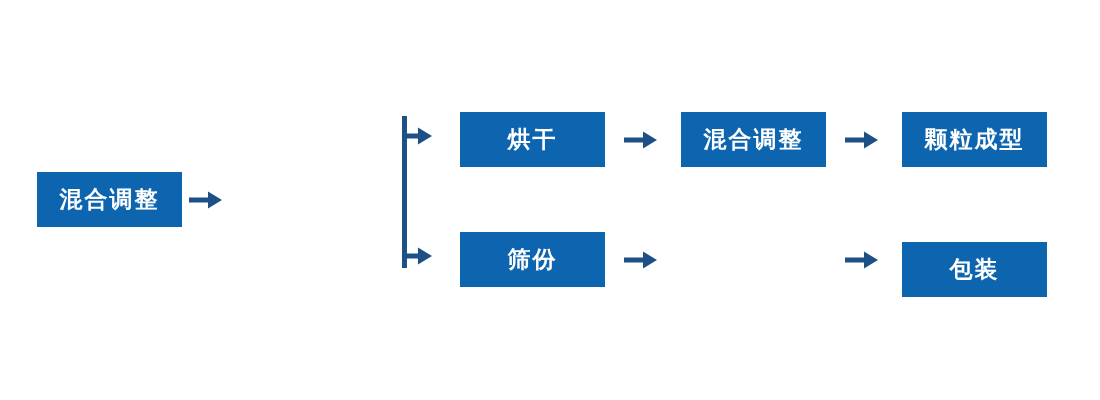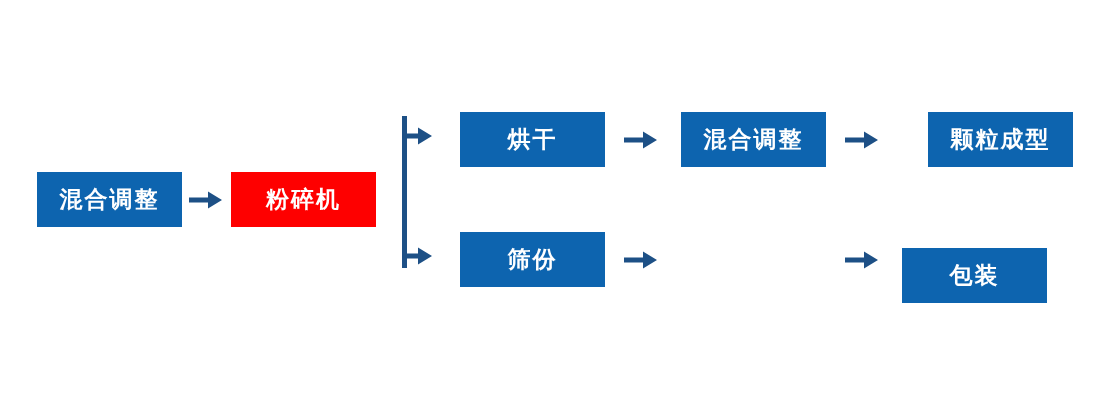--- a/index.html
+++ b/index.html
@@ -47,48 +47,47 @@
 <body>
 
 <div class="canvas">
 
   <div class="box blue" style="left:37px; top:172px;">混合调整</div>
 
   <svg class="arrow" style="left:189px; top:188px;" viewBox="0 0 34 24">
     <path class="fill-connector" d="M0 9.5 H19 V3.5 L33 12 L19 20.5 V14.5 H0 Z"></path>
   </svg>
 
-  <div class="box red" style="left:231px; top:172px;">粉碎机</div>
 
   <svg class="branch" style="left:398px; top:112px;" viewBox="0 0 40 162">
     <path class="fill-connector" d="M4 4 h5 v152 h-5 z"></path>
     <path class="fill-connector" d="M9 21.5 h11 v-6 l14 8.5 l-14 8.5 v-6 h-11 z"></path>
     <path class="fill-connector" d="M9 141.5 h11 v-6 l14 8.5 l-14 8.5 v-6 h-11 z"></path>
   </svg>
 
   <div class="box blue" style="left:460px; top:112px;">烘干</div>
 
   <svg class="arrow" style="left:624px; top:128px;" viewBox="0 0 34 24">
     <path class="fill-connector" d="M0 9.5 H19 V3.5 L33 12 L19 20.5 V14.5 H0 Z"></path>
   </svg>
 
   <div class="box blue" style="left:681px; top:112px;">混合调整</div>
 
   <svg class="arrow" style="left:845px; top:128px;" viewBox="0 0 34 24">
     <path class="fill-connector" d="M0 9.5 H19 V3.5 L33 12 L19 20.5 V14.5 H0 Z"></path>
   </svg>
 
-  <div class="box blue" style="left:928px; top:112px;">颗粒成型</div>
+  <div class="box blue" style="left:902px; top:112px;">颗粒成型</div>
 
   <div class="box blue" style="left:460px; top:232px;">筛份</div>
 
   <svg class="arrow" style="left:624px; top:248px;" viewBox="0 0 34 24">
     <path class="fill-connector" d="M0 9.5 H19 V3.5 L33 12 L19 20.5 V14.5 H0 Z"></path>
   </svg>
 
 
   <svg class="arrow" style="left:845px; top:248px;" viewBox="0 0 34 24">
     <path class="fill-connector" d="M0 9.5 H19 V3.5 L33 12 L19 20.5 V14.5 H0 Z"></path>
   </svg>
 
-  <div class="box blue" style="left:902px; top:248px;">包装</div>
+  <div class="box blue" style="left:902px; top:242px;">包装</div>
 
 </div>
 
 </body></html>

